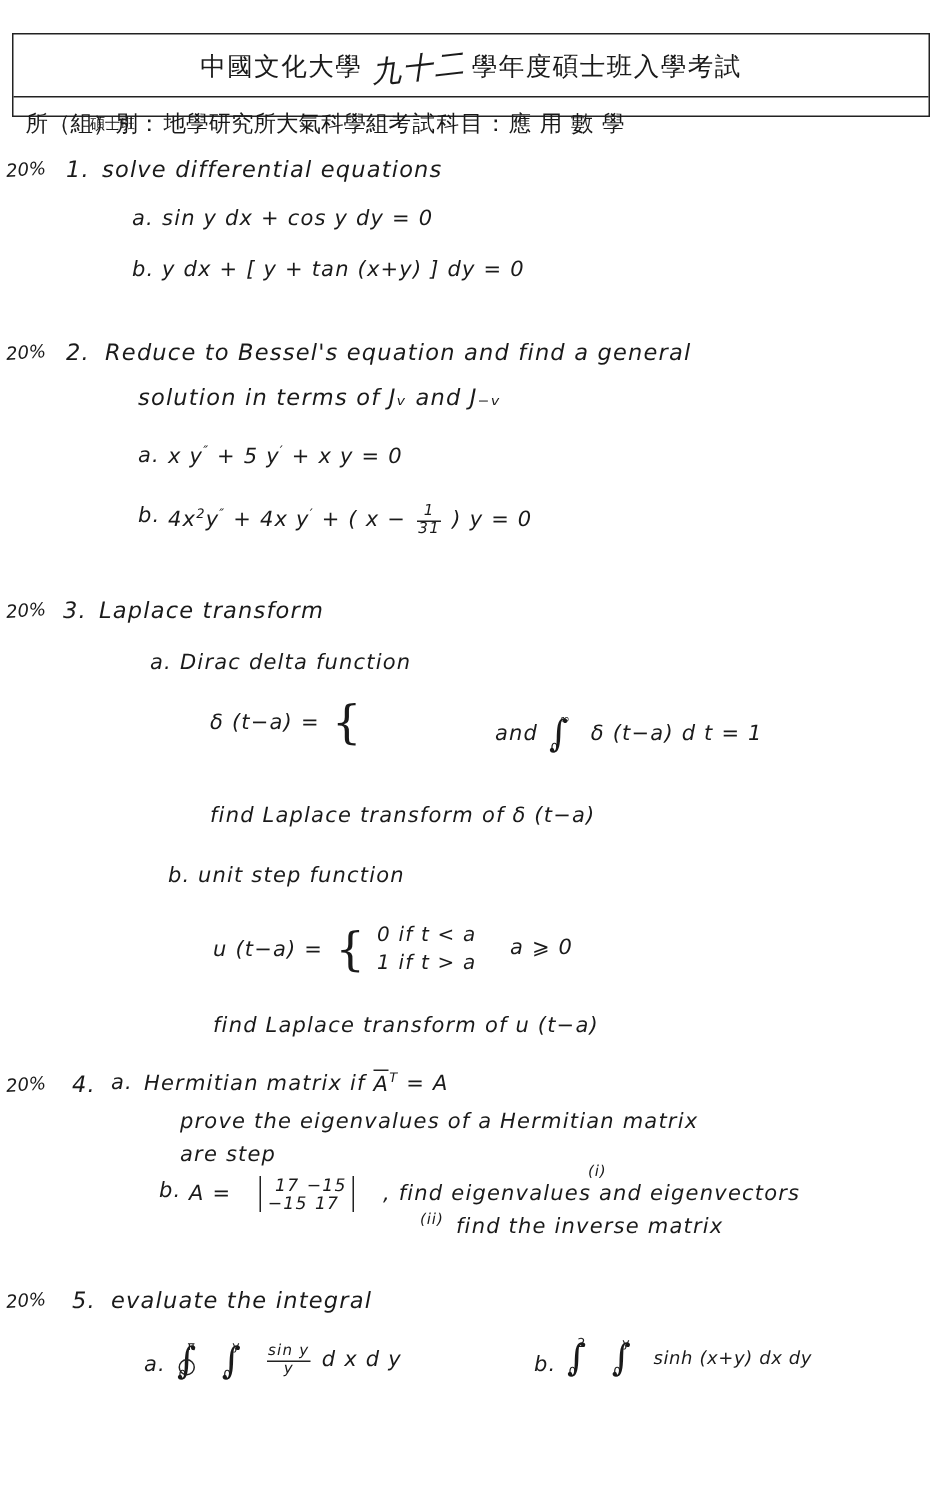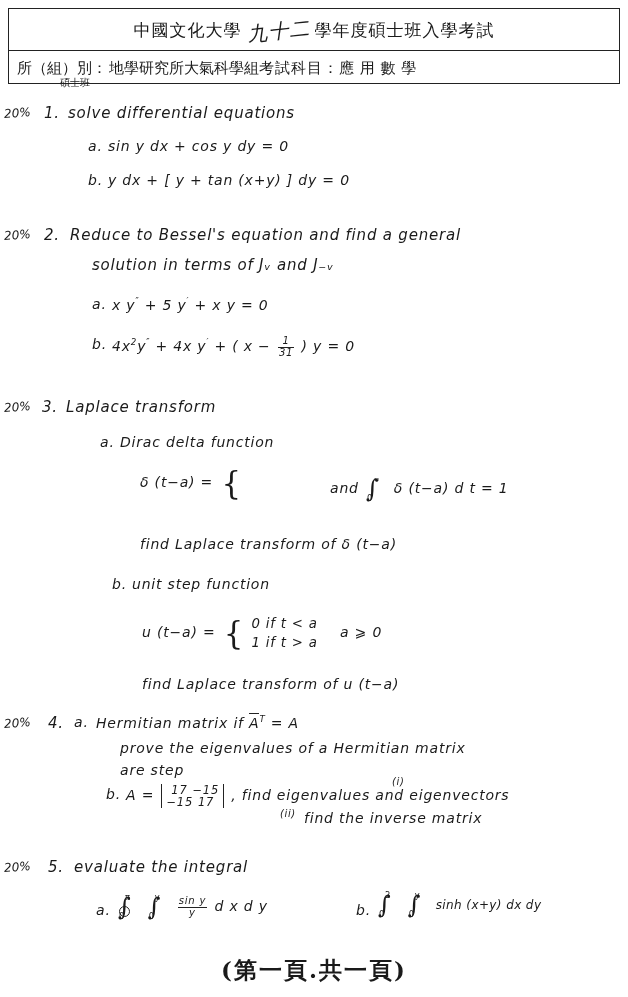--- a/index.html
+++ b/index.html
@@ -13,23 +13,23 @@
     position: relative;
     font-family: "DejaVu Sans", sans-serif;
     color: #1a1a1a;
     overflow: hidden;
   }
 
   
   .header-box {
     position: absolute;
     left: 8px;
-    top: 8px;
+    top: 22px;
     width: 612px;
-    height: 76px;
+    height: 56px;
     border: 1.5px solid #222;
     box-sizing: border-box;
   }
   .header-row-1 {
     position: absolute;
     left: 0;
     top: 0;
     width: 100%;
     height: 42px;
     border-bottom: 1.5px solid #222;
@@ -198,21 +198,21 @@
   }
   .cases .case-line { display: block; line-height: 1.45; }
 
   
   .matrix {
     display: inline-block;
     vertical-align: middle;
     border-left: 1.5px solid #222;
     border-right: 1.5px solid #222;
     padding: 0 4px;
-    margin: 0 2px;
+    margin: 0 14px;
     line-height: 1.05;
     font-size: 0.82em;
     text-align: center;
   }
   .matrix .mrow { display: block; white-space: nowrap; }
   .matrix .mrow span { display: inline-block; min-width: 26px; }
 
   
   .oint {
     display: inline-block;
@@ -351,14 +351,13 @@
     <span>d x d y</span>
   </span>
 
   <span class="abs sub hand" style="left:356px; top:806px;">b.</span>
   <span class="abs sub hand" style="left:376px; top:800px;">
     <span class="intg">∫<span class="lim-top">2</span><span class="lim-bot">0</span></span>
     <span class="intg">∫<span class="lim-top">y</span><span class="lim-bot">0</span></span>
     <span class="small">sinh (x+y) dx dy</span>
   </span>
 
-  <div class="footer">(第一頁.共一頁)</div>
 </div>
 
 </body></html>

